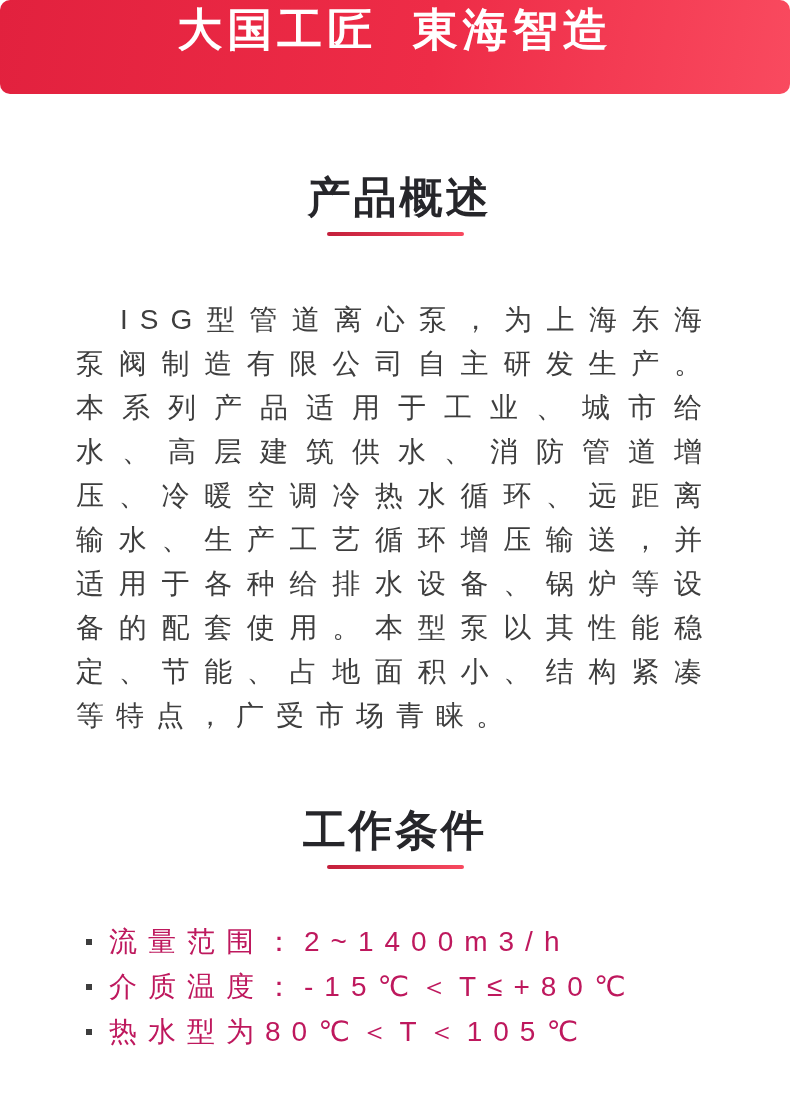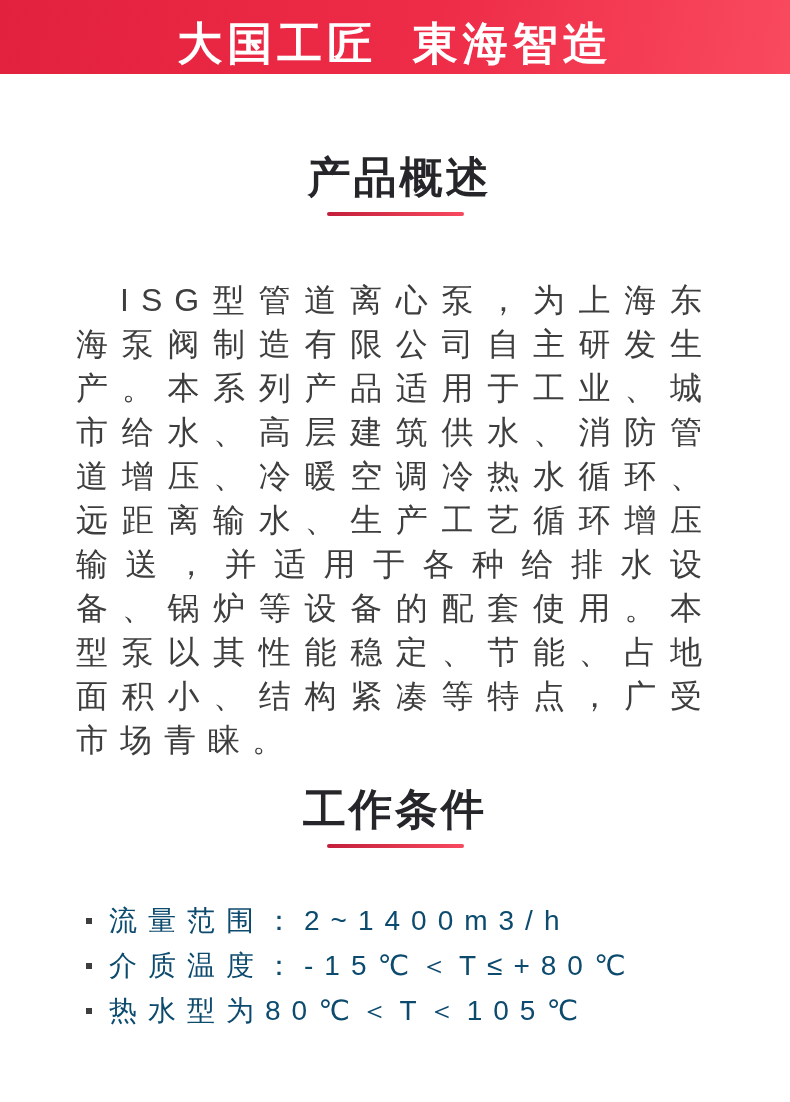--- a/index.html
+++ b/index.html
@@ -8,25 +8,26 @@
     width: 790px;
     height: 1102px;
     background: #ffffff;
     overflow: hidden;
     font-family: "Liberation Sans", "DejaVu Sans", sans-serif;
   }
 
   
   .banner {
     width: 790px;
-    height: 74px;
+    height: 94px;
     display: flex;
-    align-items: flex-end;
+    align-items: flex-start;
     justify-content: center;
     background: linear-gradient(100deg, #e2213e 0%, #ee2c47 55%, #f94a5f 100%);
+    border-radius: 10px;
   }
   .banner-title {
     color: #ffffff;
     font-size: 45px;
     font-weight: bold;
     letter-spacing: 5px;
     word-spacing: 18px;
     white-space: nowrap;
   }
 
@@ -34,33 +35,33 @@
   .section-title {
     margin: 0;
     text-align: center;
     font-size: 43px;
     line-height: 46px;
     font-weight: 700;
     color: #26262a;
     letter-spacing: 3px;
   }
   .overview-title { margin-top: 80px; padding-left: 9px; }
-  .conditions-title { margin-top: 24px; }
+  .conditions-title { margin-top: 69px; }
   .title-underline {
     width: 137px;
     height: 4px;
     margin: 12px auto 0 auto;
     background: linear-gradient(90deg, #c31f3b 0%, #f8495f 100%);
     border-radius: 2px;
   }
 
   
   .overview-paragraph {
     margin: 62px 76px 0 76px;
-    font-size: 32px;
+    font-size: 28px;
     line-height: 44px;
     letter-spacing: 12px;
     color: #3e3e3e;
     text-align: justify;
     text-indent: 44px;
   }
 
   
   .spec-list {
     list-style: none;
@@ -76,21 +77,21 @@
   .dot {
     flex: 0 0 auto;
     width: 6px;
     height: 6px;
     background: #3e3e3e;
     margin-right: 17px;
   }
   .spec-text {
     font-size: 28px;
     letter-spacing: 11px;
-    color: #0c4a6e;
+    color: #be185d;
   }
 </style>
 </head>
 <body>
 
 <header class="banner">
   <div class="banner-title">大国工匠 東海智造</div>
 </header>
 
 <section>

